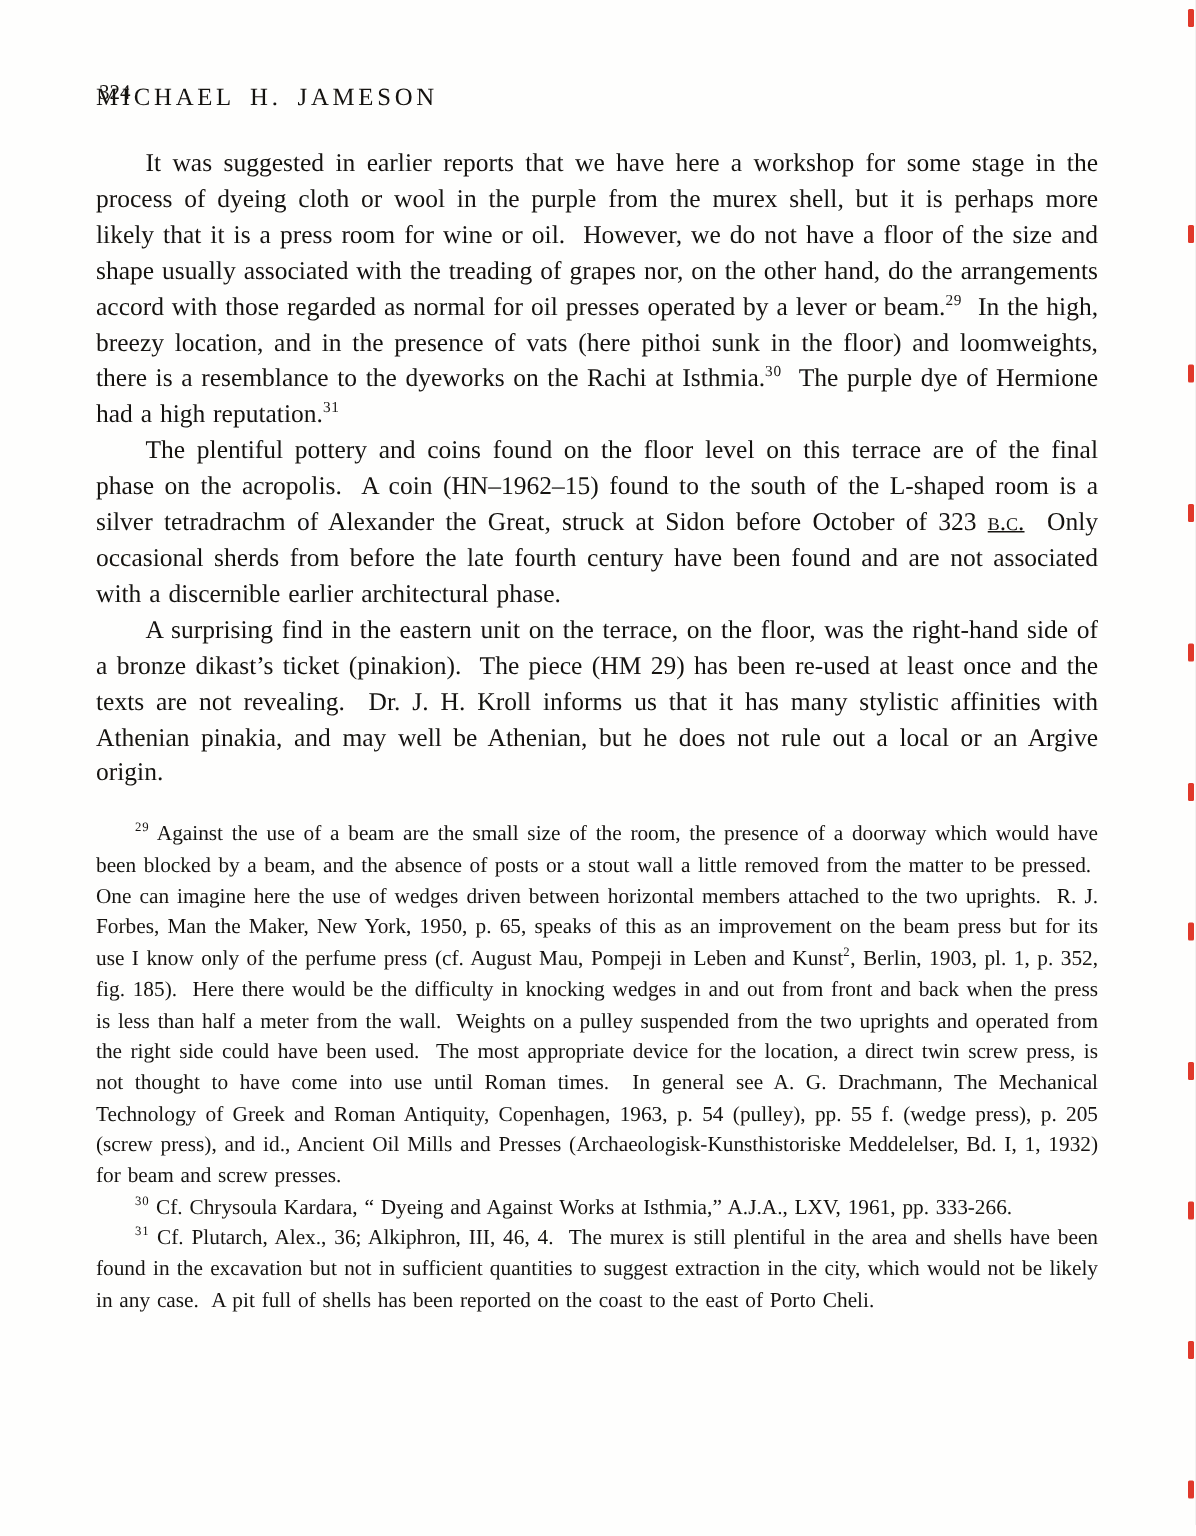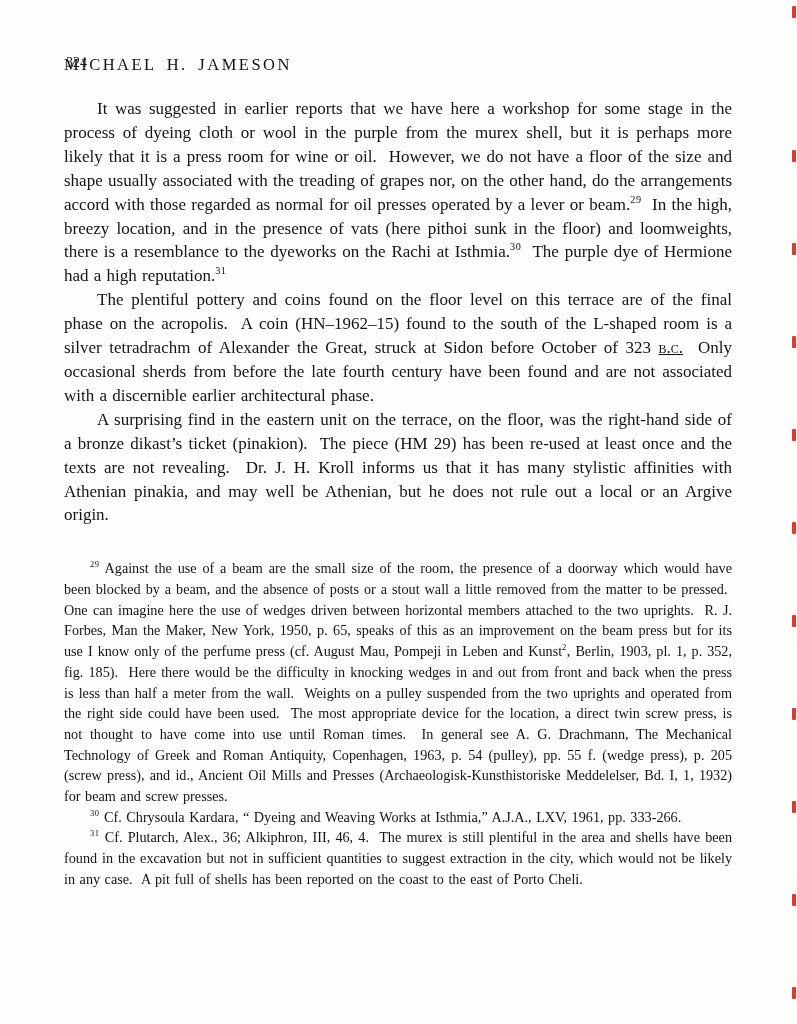--- a/index.html
+++ b/index.html
@@ -38,21 +38,21 @@
   .body-text {
     margin-top: 22px;
     font-size: 17px;
     line-height: 23.9px;
     text-align: justify;
     word-spacing: 1px;
   }
   .body-text p { margin: 0; }
   .body-text p.indent { text-indent: 33px; }
   .footnotes {
-    margin-top: 31px;
+    margin-top: 19px;
     font-size: 14.2px;
     line-height: 20.7px;
     text-align: justify;
     word-spacing: 1px;
   }
   .footnotes p { margin: 0; text-indent: 26px; }
   .i  { }
   .sc { font-variant: small-caps; text-decoration: underline; }
   .sup {
     vertical-align: super;
@@ -78,21 +78,21 @@
       <span class="page-number">324</span>
       <div class="running-head">MICHAEL H. JAMESON</div>
     </div>
     <div class="body-text">
         <p class="indent"><span>It was suggested in earlier reports that we have here a workshop for some stage in the process of dyeing cloth or wool in the purple from the murex shell, but it is perhaps more likely that it is a press room for wine or oil.&nbsp; However, we do not have a floor of the size and shape usually associated with the treading of grapes nor, on the other hand, do the arrangements accord with those regarded as normal for oil presses operated by a lever or beam.</span><span class="sup">29</span><span>&nbsp; In the high, breezy location, and in the presence of vats (here pithoi sunk in the floor) and loomweights, there is a resemblance to the dyeworks on the Rachi at Isthmia.</span><span class="sup">30</span><span>&nbsp; The purple dye of Hermione had a high reputation.</span><span class="sup">31</span></p>
         <p class="indent"><span>The plentiful pottery and coins found on the floor level on this terrace are of the final phase on the acropolis.&nbsp; A coin (HN–1962–15) found to the south of the L-shaped room is a silver tetradrachm of Alexander the Great, struck at Sidon before October of 323 </span><span class="sc">b.c.</span><span>&nbsp; Only occasional sherds from before the late fourth century have been found and are not associated with a discernible earlier architectural phase.</span></p>
         <p class="indent"><span>A surprising find in the eastern unit on the terrace, on the floor, was the right-hand side of a bronze dikast’s ticket (</span><span class="i">pinakion</span><span>).&nbsp; The piece (HM 29) has been re-used at least once and the texts are not revealing.&nbsp; Dr. J. H. Kroll informs us that it has many stylistic affinities with Athenian </span><span class="i">pinakia</span><span>, and may well be Athenian, but he does not rule out a local or an Argive origin.</span></p>
       </div>
     <div class="footnotes">
         <p><span class="sup">29</span><span> Against the use of a beam are the small size of the room, the presence of a doorway which would have been blocked by a beam, and the absence of posts or a stout wall a little removed from the matter to be pressed.&nbsp; One can imagine here the use of wedges driven between horizontal members attached to the two uprights.&nbsp; R. J. Forbes, </span><span class="i">Man the Maker</span><span>, New York, 1950, p. 65, speaks of this as an improvement on the beam press but for its use I know only of the perfume press (cf. August Mau, </span><span class="i">Pompeji in Leben and Kunst</span><span class="sup">2</span><span>, Berlin, 1903, pl. 1, p. 352, fig. 185).&nbsp; Here there would be the difficulty in knocking wedges in and out from front and back when the press is less than half a meter from the wall.&nbsp; Weights on a pulley suspended from the two uprights and operated from the right side could have been used.&nbsp; The most appropriate device for the location, a direct twin screw press, is not thought to have come into use until Roman times.&nbsp; In general see A. G. Drachmann, </span><span class="i">The Mechanical Technology of Greek and Roman Antiquity</span><span>, Copenhagen, 1963, p. 54 (pulley), pp. 55 f. (wedge press), p. 205 (screw press), and </span><span class="i">id.</span><span>, </span><span class="i">Ancient Oil Mills and Presses</span><span> (</span><span class="i">Archaeologisk-Kunsthistoriske Meddelelser</span><span>, Bd. I, 1, 1932) for beam and screw presses.</span></p>
-        <p><span class="sup">30</span><span> Cf. Chrysoula Kardara, “ Dyeing and Weaving Works at Isthmia,” </span><span class="i">A.J.A.</span><span>, LXV, 1961, pp. 333-266.</span></p>
+        <p><span class="sup">30</span><span> Cf. Chrysoula Kardara, “ Dyeing and Against Works at Isthmia,” </span><span class="i">A.J.A.</span><span>, LXV, 1961, pp. 333-266.</span></p>
         <p><span class="sup">31</span><span> Cf. Plutarch, </span><span class="i">Alex.</span><span>, 36; Alkiphron, III, 46, 4.&nbsp; The murex is still plentiful in the area and shells have been found in the excavation but not in sufficient quantities to suggest extraction in the city, which would not be likely in any case.&nbsp; A pit full of shells has been reported on the coast to the east of Porto Cheli.</span></p>
       </div>
   </div>
   <div>
       <div class="edge-mark" style="top: 6px; background: rgb(224, 57, 43);"></div>
       <div class="edge-mark" style="top: 150px; background: rgb(224, 57, 43);"></div>
       <div class="edge-mark" style="top: 243px; background: rgb(224, 57, 43);"></div>
       <div class="edge-mark" style="top: 336px; background: rgb(224, 57, 43);"></div>
       <div class="edge-mark" style="top: 429px; background: rgb(224, 57, 43);"></div>
       <div class="edge-mark" style="top: 522px; background: rgb(224, 57, 43);"></div>

